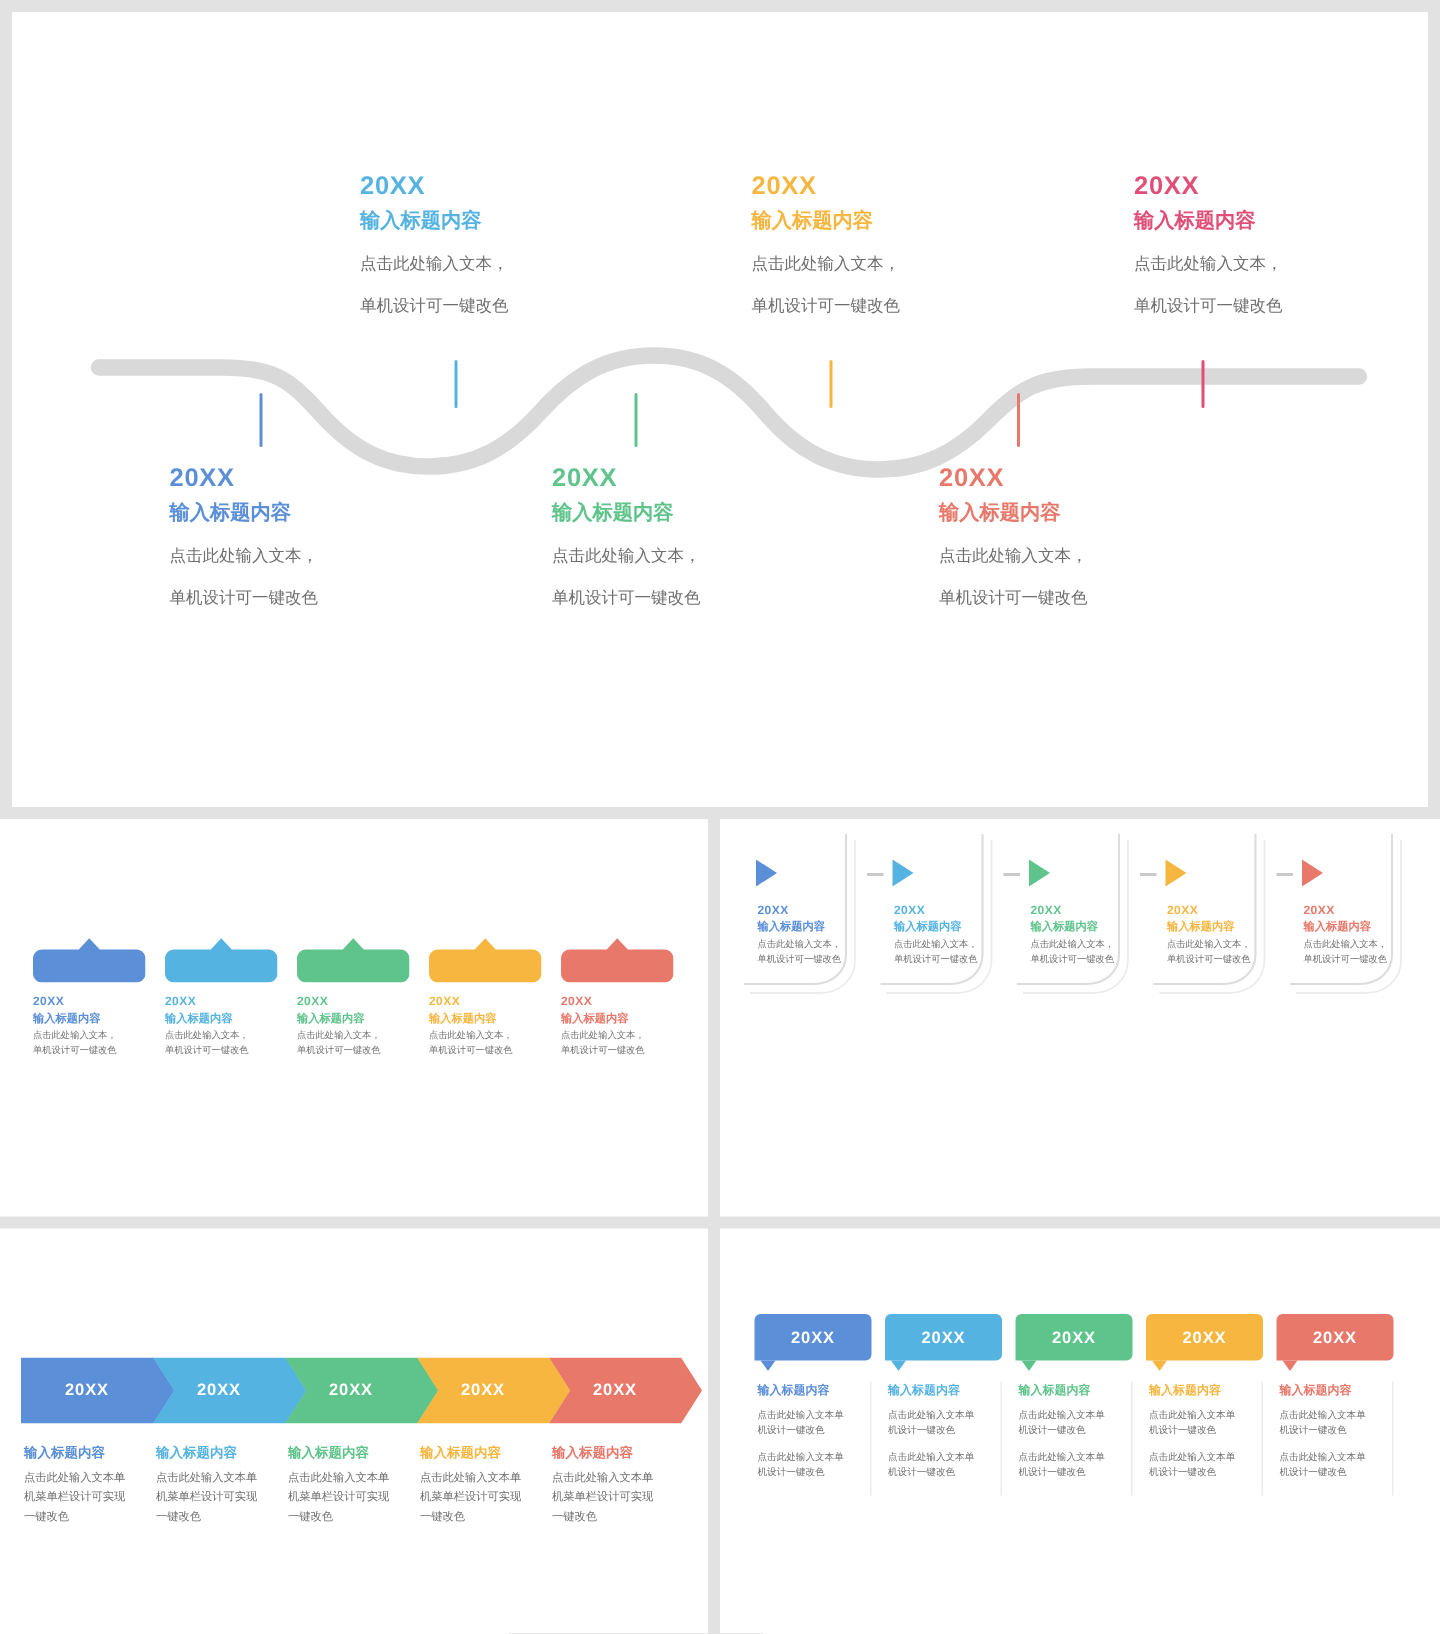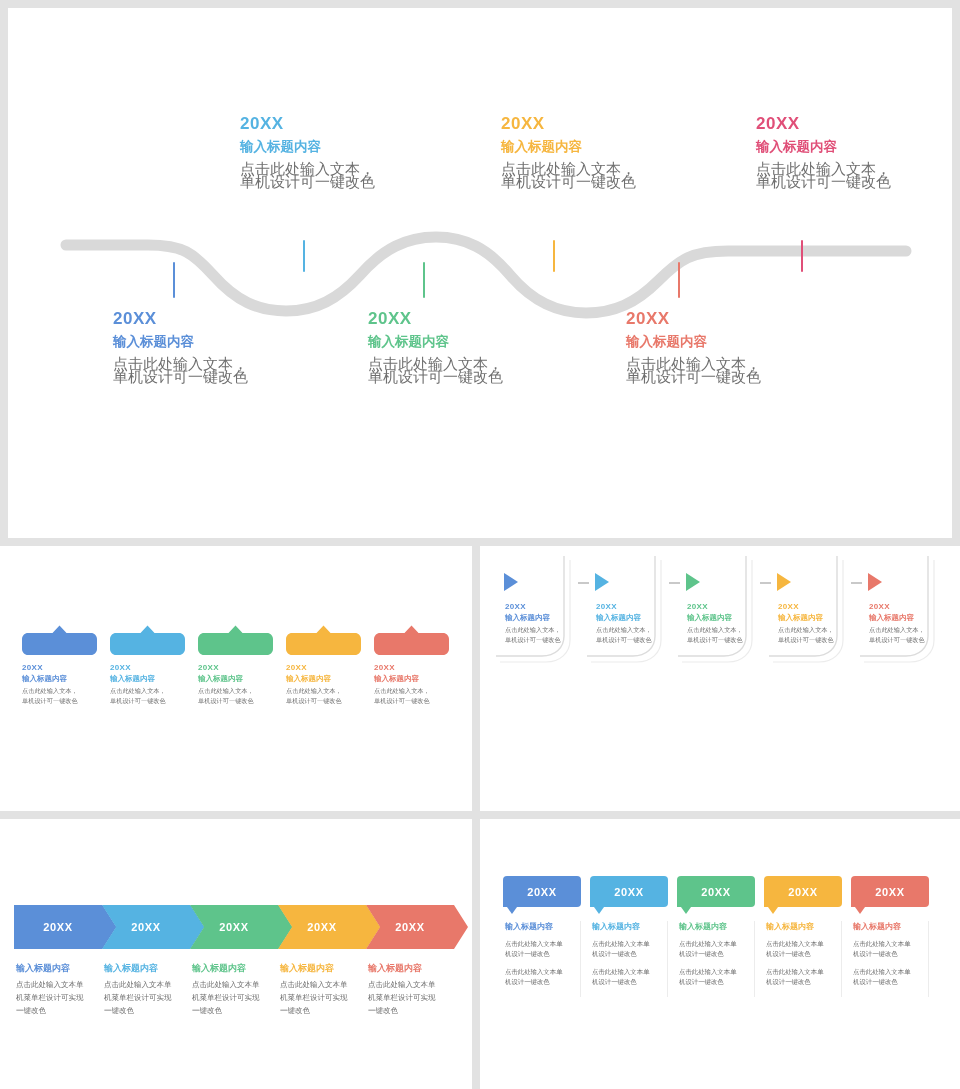--- a/index.html
+++ b/index.html
@@ -22,21 +22,21 @@
   
   .hero-wave { position: absolute; left: 0; top: 215px; width: 944px; height: 110px; }
   .hero-node { position: absolute; width: 190px; }
   .hero-node .yr {
     font-size: 17px; font-weight: bold; letter-spacing: .5px; line-height: 22px;
   }
   .hero-node .tt {
     font-size: 13.5px; font-weight: bold; line-height: 22px; margin-top: 1px;
   }
   .hero-node .bd {
-    font-size: 15px; color: #6f6f6f; line-height: 13px; margin-top: 4px;
+    font-size: 11px; color: #6f6f6f; line-height: 28px; margin-top: 4px;
     white-space: pre-line;
   }
   .tick { position: absolute; width: 2px; border-radius: 1px; }
 
   
   .tabs-row { position: absolute; left: 22px; top: 625px; display: flex; gap: 13px; }
   .tab-col { width: 75px; }
   .tab-cap { position: relative; width: 75px; height: 30px; }
   .tab-cap svg { display: block; }
   .tab-txt { margin-top: 7px; }

